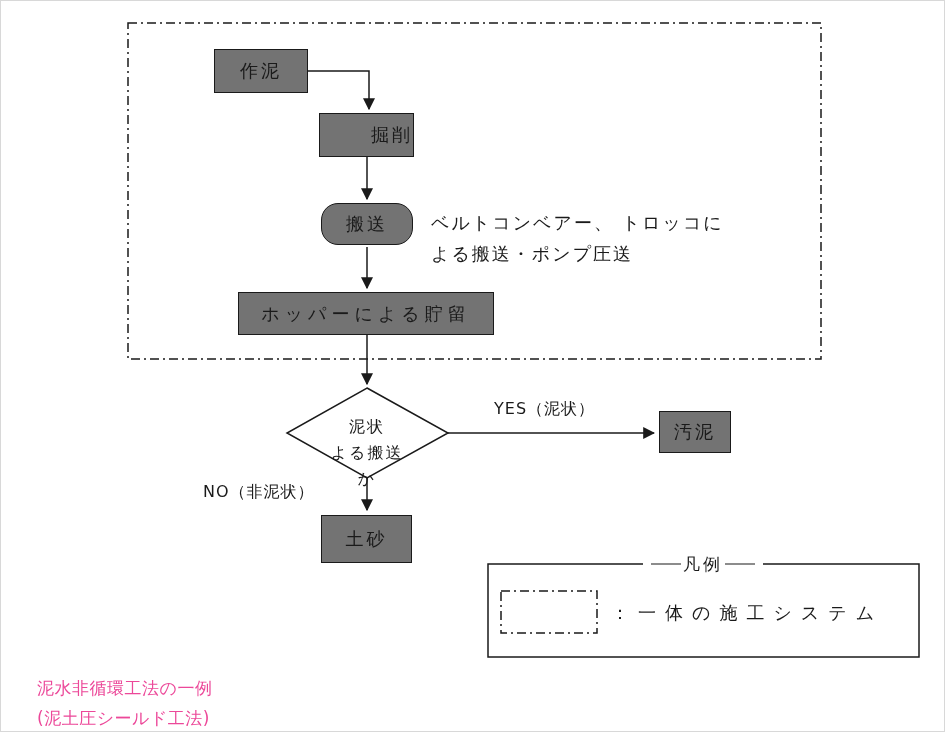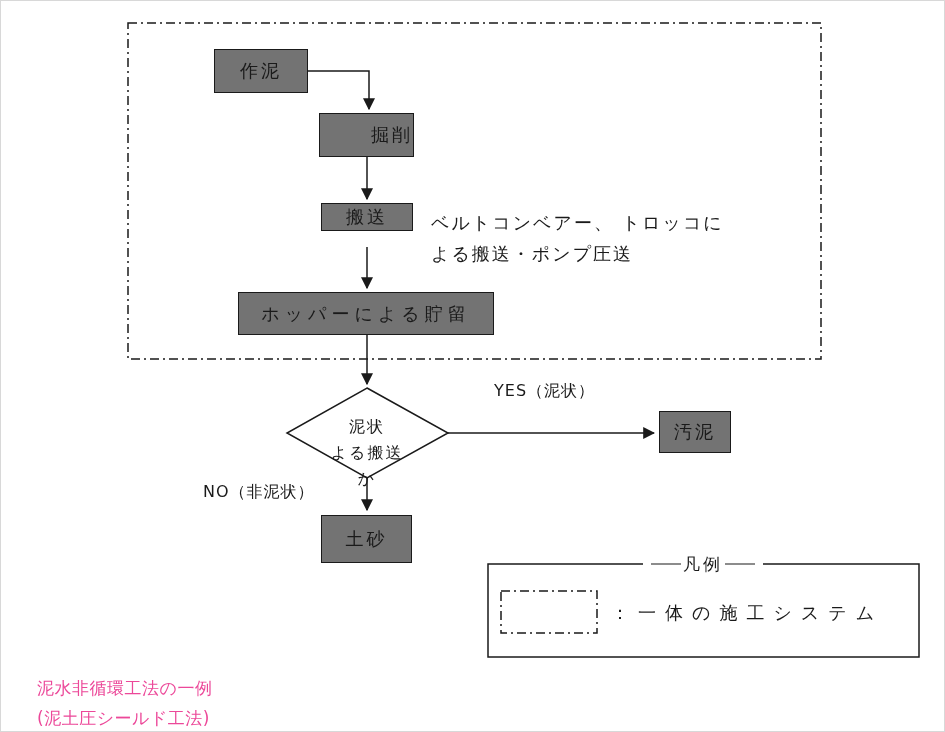--- a/index.html
+++ b/index.html
@@ -95,21 +95,21 @@
   </svg>
 
   <div class="box" style="left:213px;top:48px;width:94px;height:44px;">
     <span>作泥</span>
   </div>
 
   <div class="box" style="left:318px;top:112px;width:95px;height:44px;justify-content:flex-end;">
     <span>掘削</span>
   </div>
 
-  <div class="box" style="left:320px;top:202px;width:92px;height:28px;">
+  <div class="box" style="left:320px;top:202px;width:92px;height:42px;border-radius:17px;">
     <span>搬送</span>
   </div>
 
   <div class="box" style="left:658px;top:410px;width:72px;height:42px;">
     <span>汚泥</span>
   </div>
 
   <div class="box" style="left:237px;top:291px;width:256px;height:43px;letter-spacing:5px;">
     <span>ホッパーによる貯留</span>
   </div>
@@ -122,21 +122,21 @@
     <div>泥状</div>
     <div>よる搬送</div>
     <div>か</div>
   </div>
 
   <div class="annotation">
     <div>ベルトコンベアー、 トロッコに</div>
     <div>よる搬送・ポンプ圧送</div>
   </div>
 
-  <div class="flow-label" style="left:493px;top:380px;">YES（泥状）</div>
+  <div class="flow-label" style="left:493px;top:398px;">YES（泥状）</div>
   <div class="flow-label" style="left:202px;top:481px;">NO（非泥状）</div>
 
   <div class="legend-title">
     <span class="hline"></span>
     <span>凡例</span>
     <span class="hline"></span>
   </div>
 
   <div class="legend-entry">：一体の施工システム</div>
 

